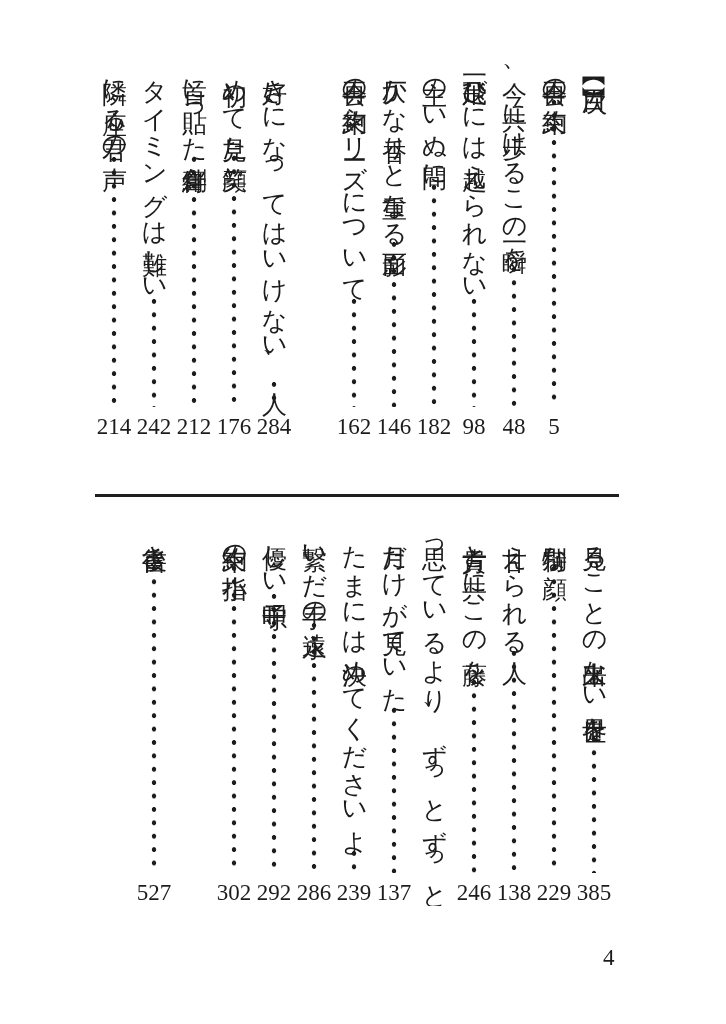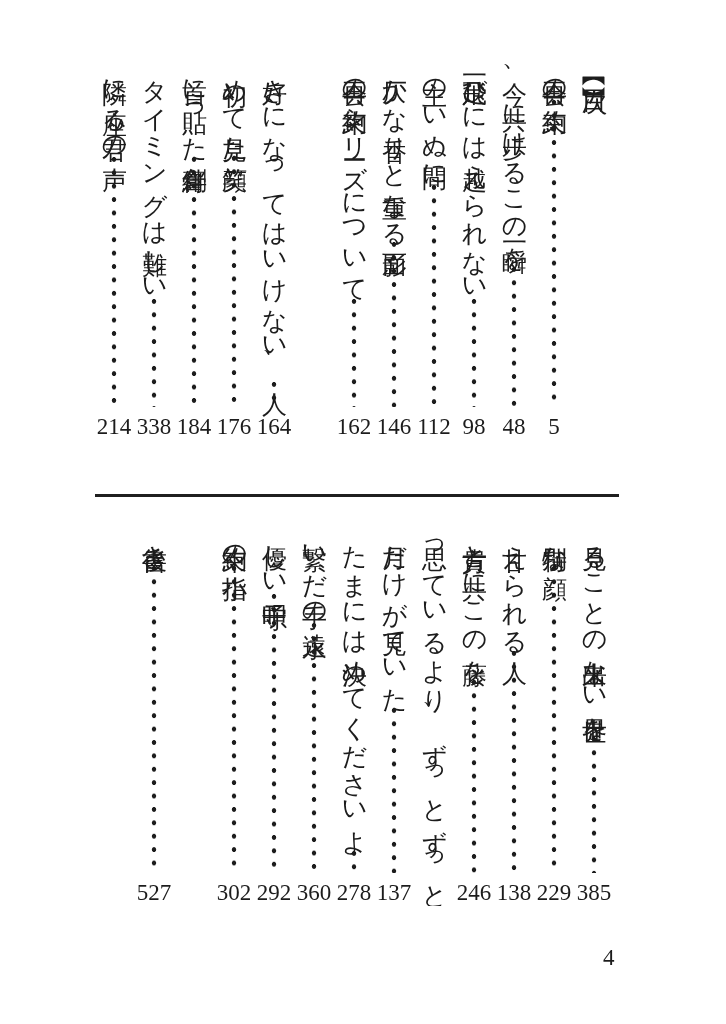--- a/index.html
+++ b/index.html
@@ -102,52 +102,52 @@
         <div class="pnum">48</div>
       </div>
       <div class="col">
         <div class="title">一足飛びには越えられない</div>
         <div class="leader"></div>
         <div class="pnum">98</div>
       </div>
       <div class="col">
         <div class="title">主のいぬ間に</div>
         <div class="leader"></div>
-        <div class="pnum">112</div>
+        <div class="pnum">182</div>
       </div>
       <div class="col">
         <div class="title">仄かな香りと重なる面影</div>
         <div class="leader"></div>
         <div class="pnum">146</div>
       </div>
       <div class="col">
         <div class="title">再会の約束シリーズについて</div>
         <div class="leader"></div>
         <div class="pnum">162</div>
       </div>
       <div class="col gap"></div>
       <div class="col">
         <div class="title">好きになってはいけない、人</div>
         <div class="leader"></div>
-        <div class="pnum">164</div>
+        <div class="pnum">284</div>
       </div>
       <div class="col">
         <div class="title">初めて見た笑顔</div>
         <div class="leader"></div>
         <div class="pnum">176</div>
       </div>
       <div class="col">
         <div class="title">首に貼った絆創膏</div>
         <div class="leader"></div>
-        <div class="pnum">184</div>
+        <div class="pnum">212</div>
       </div>
       <div class="col">
         <div class="title">タイミングは難しい</div>
         <div class="leader"></div>
-        <div class="pnum">338</div>
+        <div class="pnum">242</div>
       </div>
       <div class="col">
         <div class="title">隣に座る君の声</div>
         <div class="leader"></div>
         <div class="pnum">214</div>
       </div>
     </div>
 
   <div class="divider"></div>
 
@@ -178,26 +178,26 @@
         <div class="leader"></div>
       </div>
       <div class="col">
         <div class="title">月だけが見ていた</div>
         <div class="leader"></div>
         <div class="pnum">137</div>
       </div>
       <div class="col">
         <div class="title">たまには決めてくださいよ</div>
         <div class="leader"></div>
-        <div class="pnum">278</div>
+        <div class="pnum">239</div>
       </div>
       <div class="col">
         <div class="title">繋いだ手の永遠</div>
         <div class="leader"></div>
-        <div class="pnum">360</div>
+        <div class="pnum">286</div>
       </div>
       <div class="col">
         <div class="title">優しい子守唄</div>
         <div class="leader"></div>
         <div class="pnum">292</div>
       </div>
       <div class="col">
         <div class="title">約束の小指</div>
         <div class="leader"></div>
         <div class="pnum">302</div>

